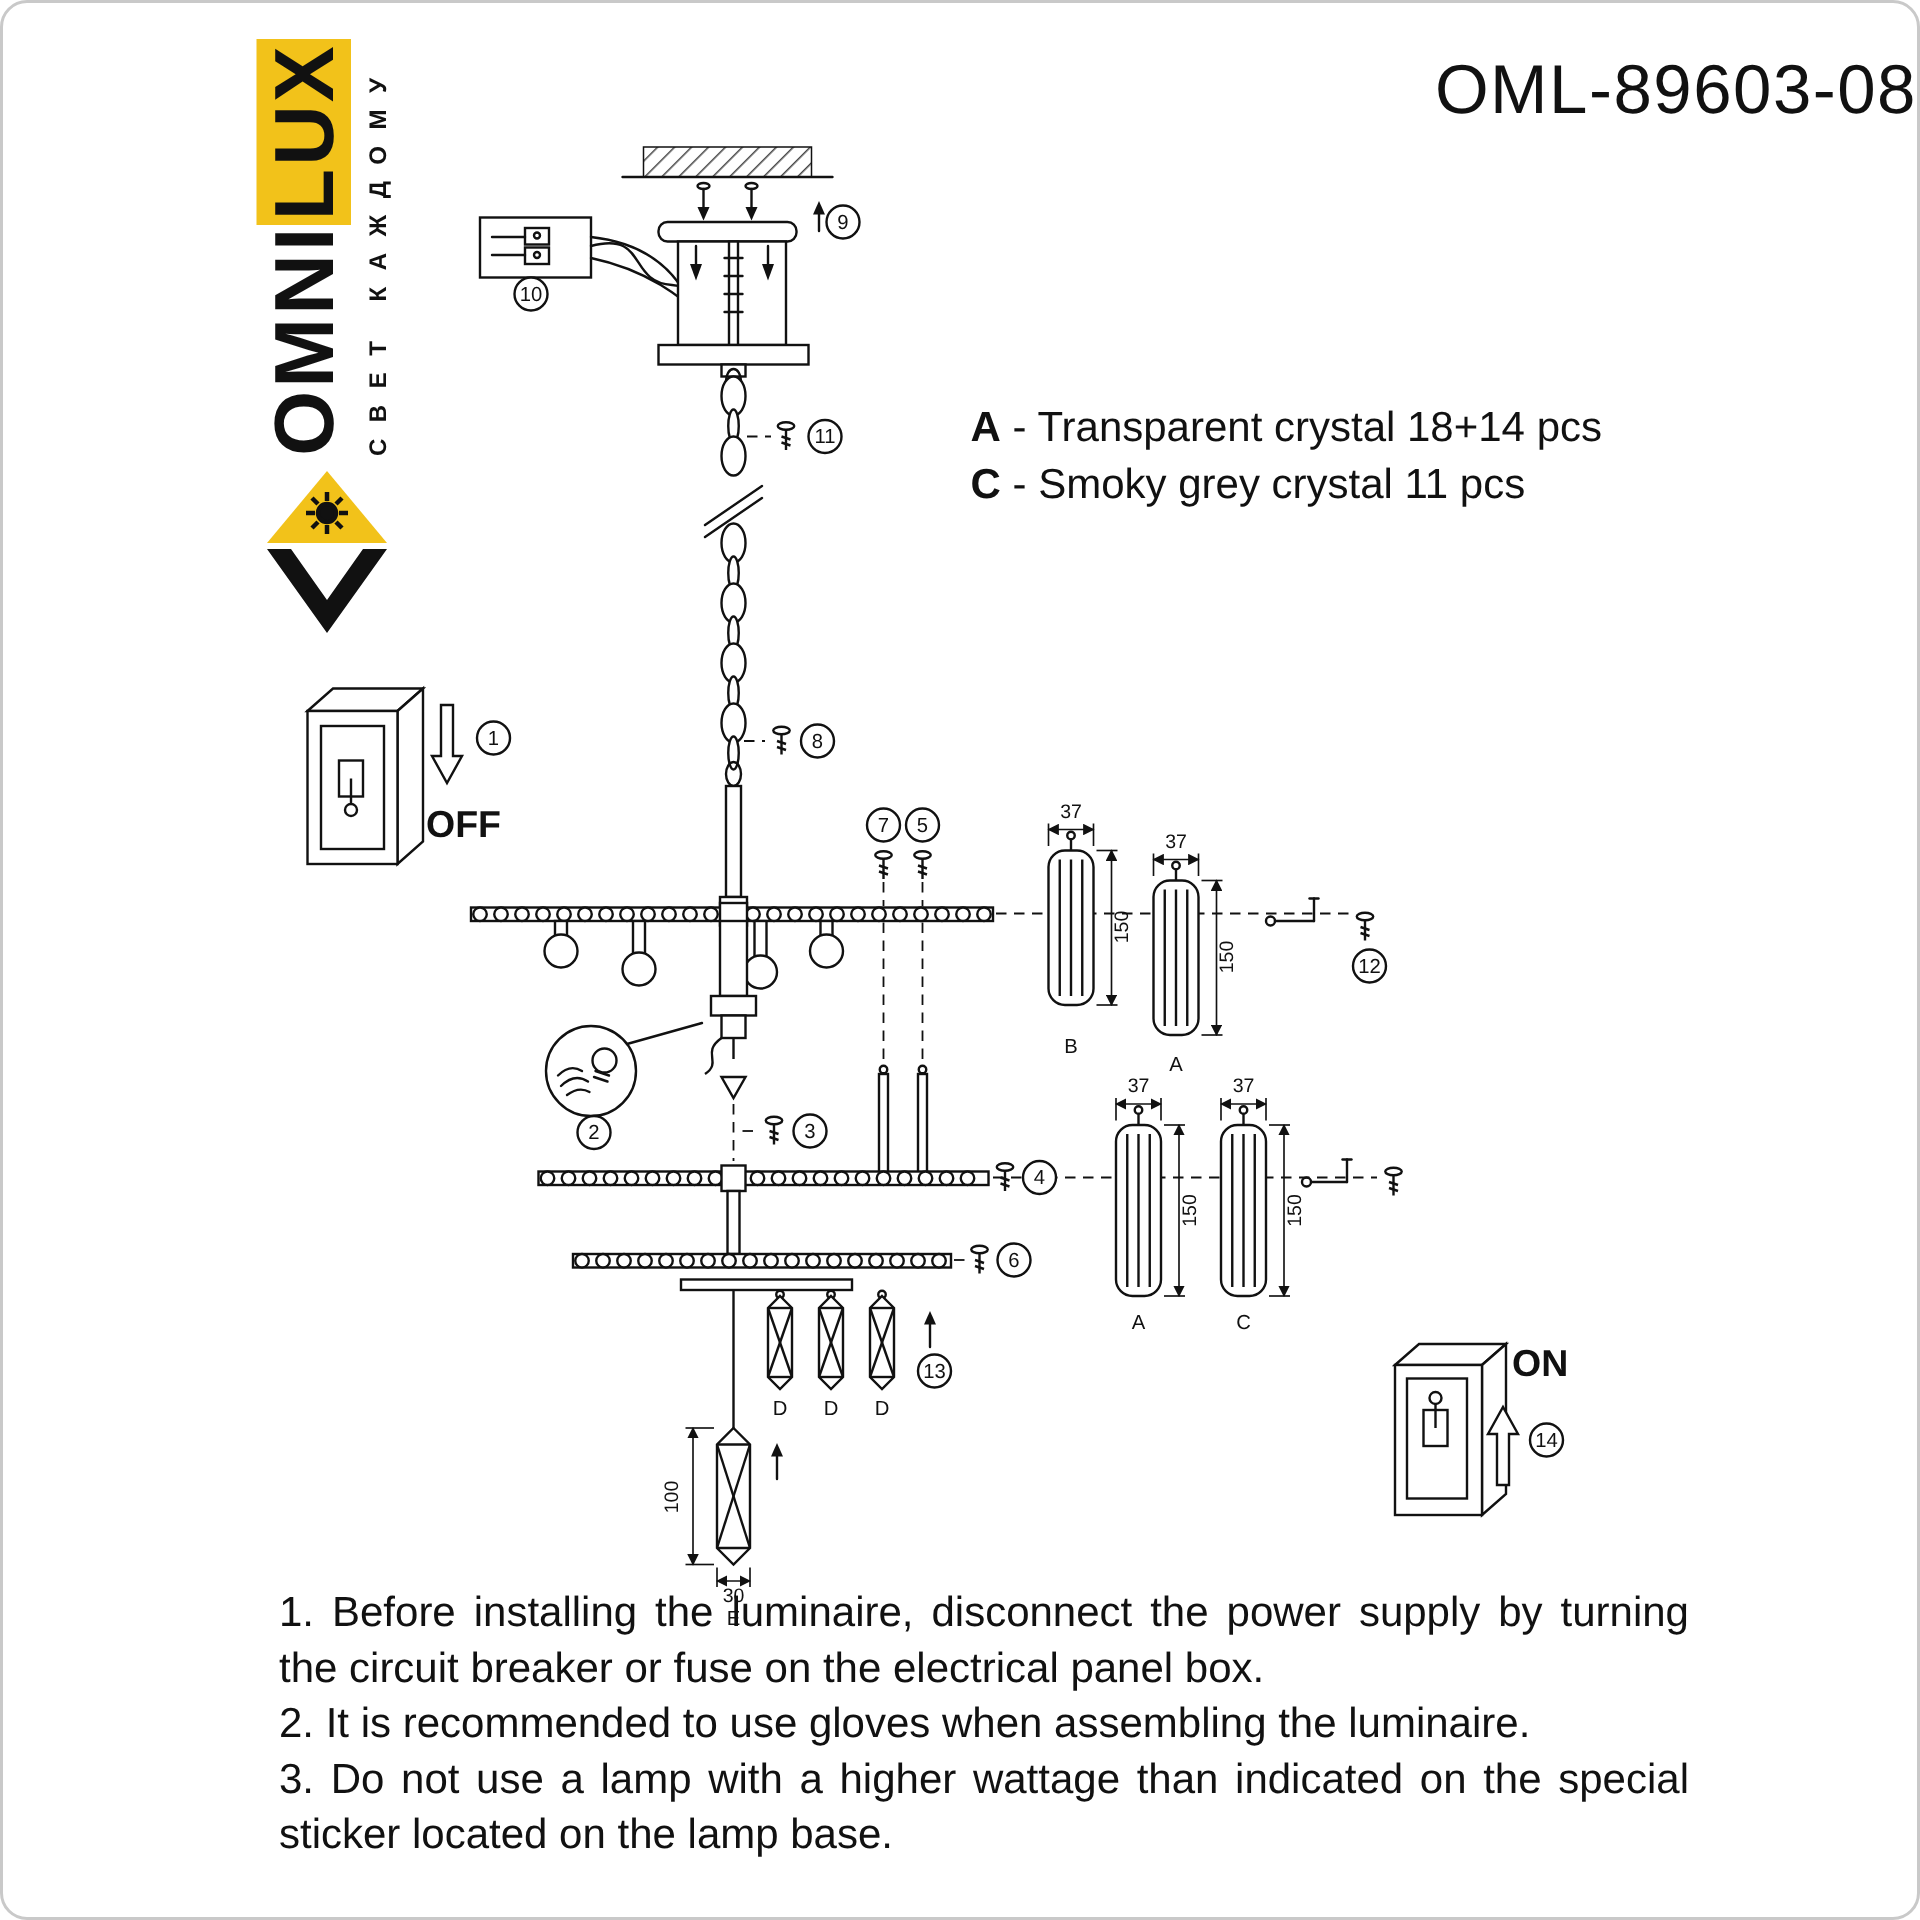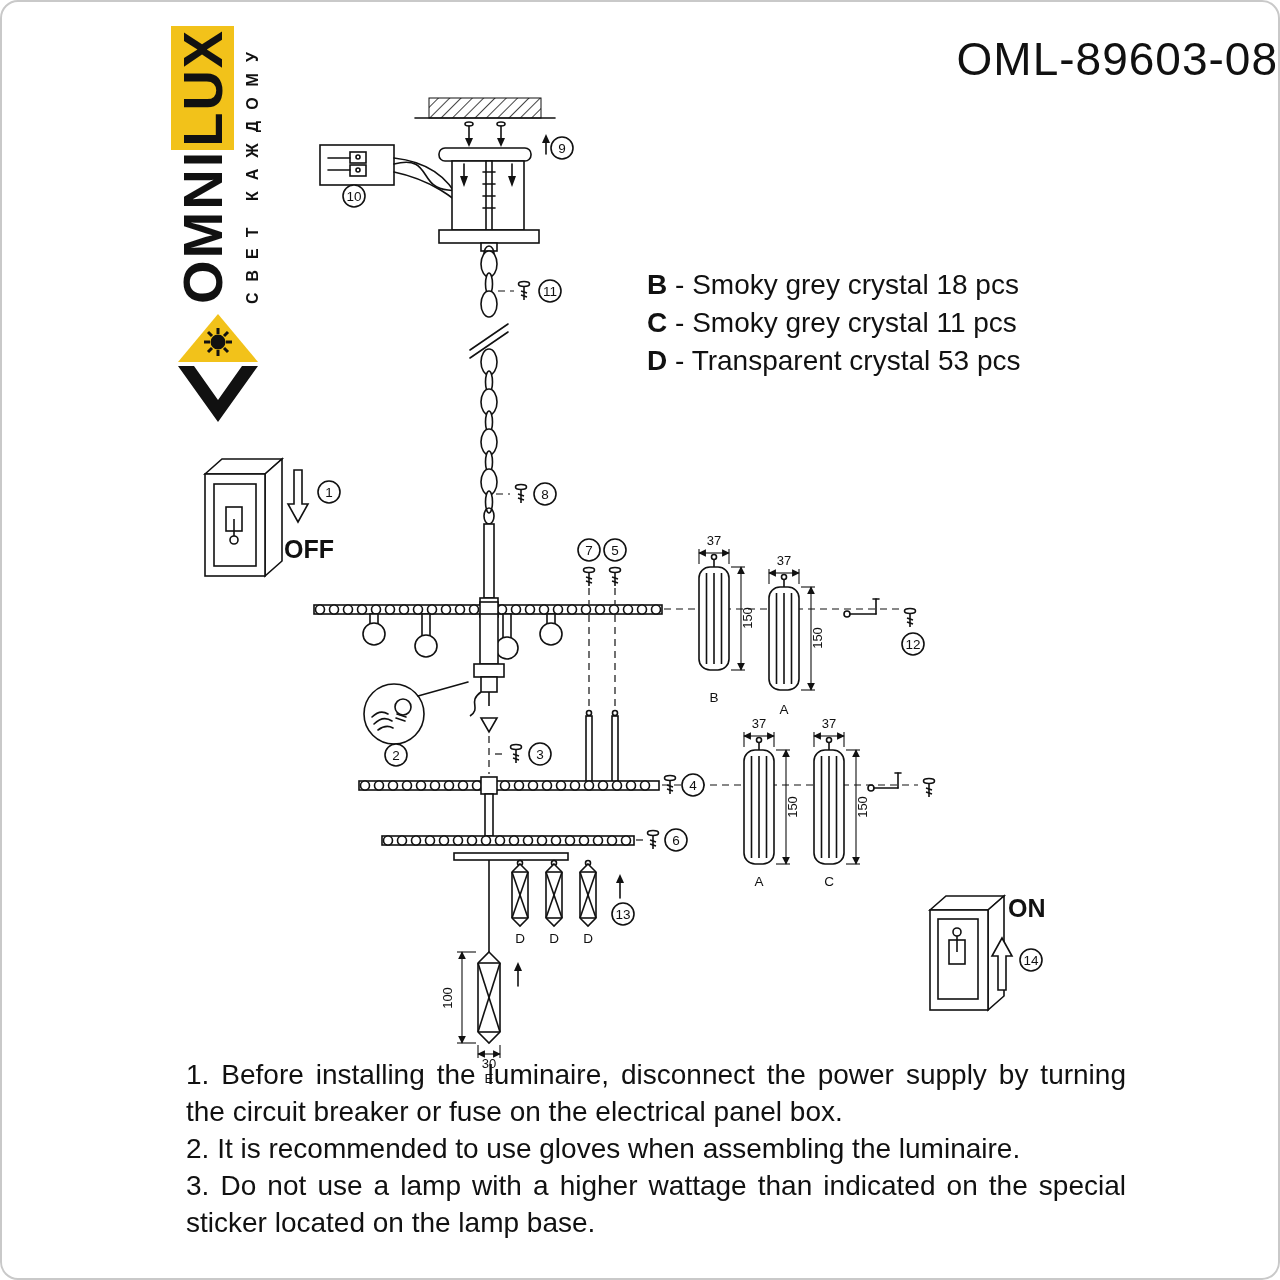--- a/index.html
+++ b/index.html
@@ -53,23 +53,22 @@
         <line x1="52" y1="40" x2="56" y2="44"></line>
       <line x1="56" y1="24" x2="52" y2="28"></line>
         <line x1="40" y1="40" x2="36" y2="44"></line>
     </g>
     <path d="M6,58 L46,114 L86,58 L70,58 L46,92 L22,58 Z" fill="#111"></path>
   </svg>
 
   <div class="title">OML-89603-08</div>
 
   <div class="legend">
-    <div><b>B</b><span> - </span><span>Smoky grey crystal 18 pcs</span></div>
+    <div><b>A</b><span> - </span><span>Transparent crystal 18+14 pcs</span></div>
     <div><b>C</b><span> - </span><span>Smoky grey crystal 11 pcs</span></div>
-    <div><b>D</b><span> - </span><span>Transparent crystal 53 pcs</span></div>
   </div>
 
   <svg id="diagram" width="1280" height="1280" viewBox="0 0 1280 1280">
     <defs>
       <pattern id="hatch" width="8" height="8" patternUnits="userSpaceOnUse" patternTransform="rotate(45)">
         <line x1="0" y1="0" x2="0" y2="8" stroke="#444" stroke-width="2"></line>
       </pattern>
       <marker id="arr" viewBox="0 0 10 10" refX="9" refY="5" markerWidth="7" markerHeight="7" orient="auto-start-reverse">
         <path d="M0,0 L10,5 L0,10 z" fill="#111"></path>
       </marker>

